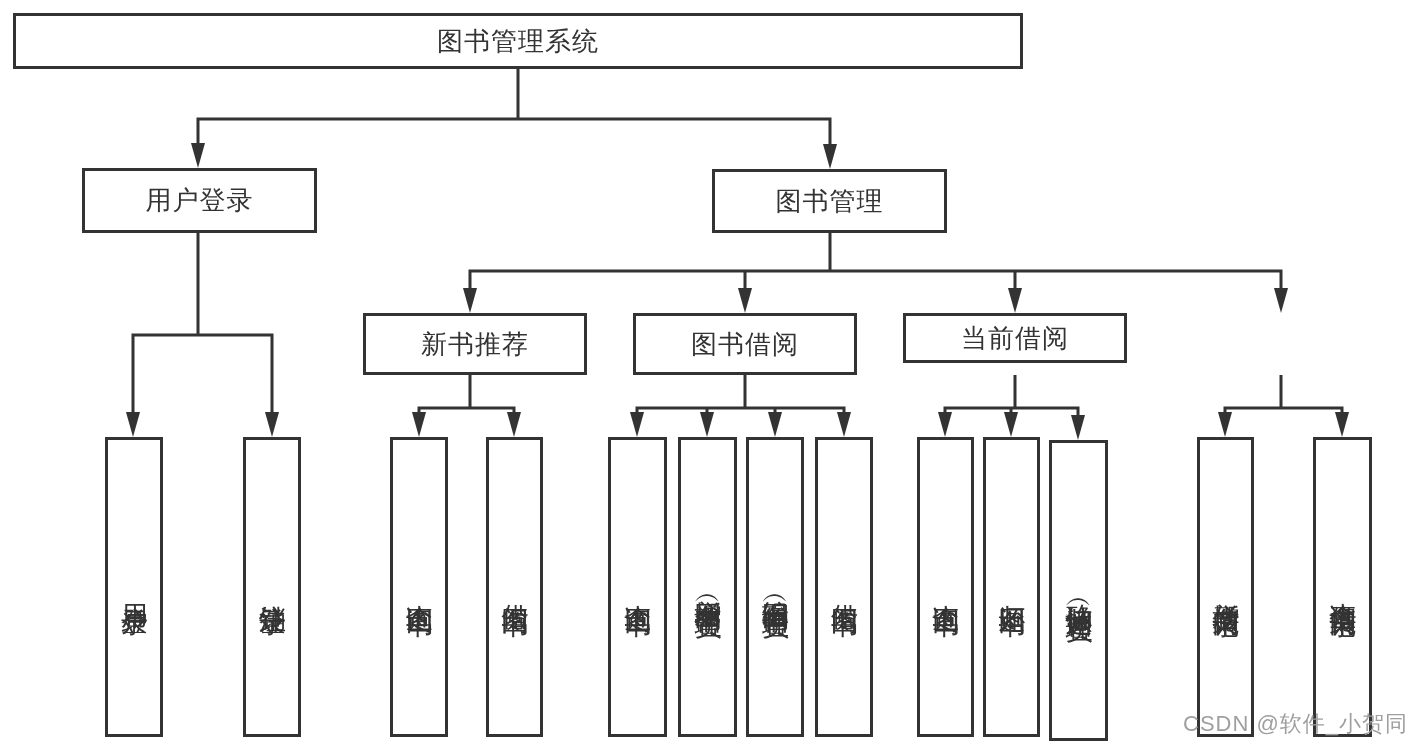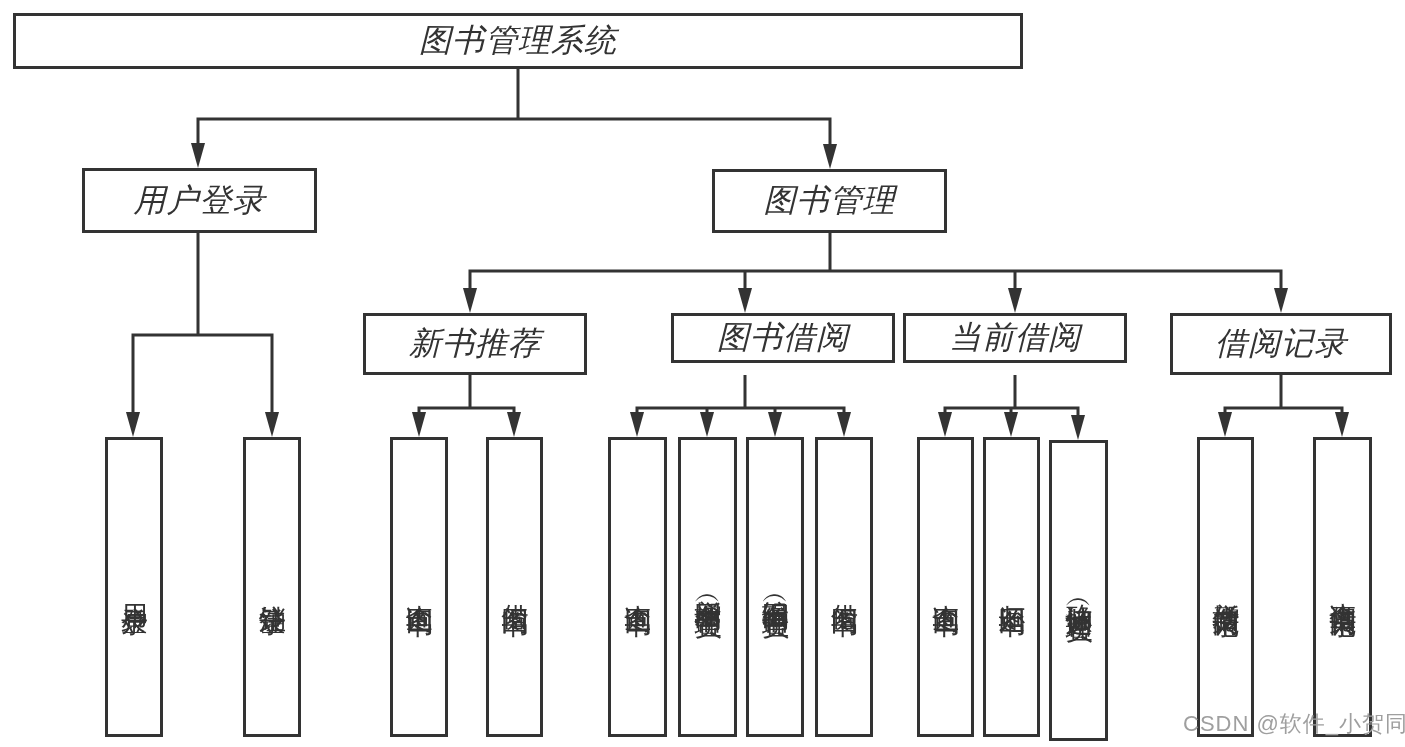--- a/index.html
+++ b/index.html
@@ -12,21 +12,21 @@
   .wires{position:absolute;left:0;top:0;}
   .lines{stroke:var(--line,#333);stroke-width:3;fill:none;}
   .arrows{fill:var(--line,#333);stroke:none;}
   .box{
     position:absolute;box-sizing:border-box;
     border:3px solid var(--line,#333);
     background:#fff;color:var(--text,#333);
     display:flex;align-items:center;justify-content:center;
     text-align:center;
   }
-  .h{font-size:32px;letter-spacing:1px;font-style:italic;}
+  .h{font-size:26px;letter-spacing:1px;}
   .v{writing-mode:vertical-rl;text-orientation:mixed;font-size:27px;letter-spacing:2px;line-height:1;}
   .watermark{
     position:absolute;left:1183px;top:709px;
     font-size:22px;color:var(--watermark,#9f9f9f);
     letter-spacing:1px;white-space:nowrap;z-index:5;
   }
 </style>
 </head>
 <body>
 
@@ -71,23 +71,22 @@
       <polygon points="1335,412 1349,412 1342,437"></polygon>
     </g>
   </svg>
 
   <div class="box h" style="left:13px;top:13px;width:1010px;height:56px">图书管理系统</div>
 
   <div class="box h" style="left:82px;top:168px;width:235px;height:65px">用户登录</div>
   <div class="box h" style="left:363px;top:313px;width:224px;height:62px">新书推荐</div>
 
   <div class="box h" style="left:712px;top:169px;width:235px;height:64px">图书管理</div>
-  <div class="box h" style="left:671px;top:313px;width:224px;height:50px">图书借阅</div>
+  <div class="box h" style="left:633px;top:313px;width:224px;height:62px">图书借阅</div>
   <div class="box h" style="left:903px;top:313px;width:224px;height:50px">当前借阅</div>
-  <div class="box h" style="left:1170px;top:313px;width:222px;height:62px">借阅记录</div>
 
   <div class="box v" style="left:105px;top:437px;width:58px;height:300px">用户登录</div>
   <div class="box v" style="left:243px;top:437px;width:58px;height:300px">注销登录</div>
 
   <div class="box v" style="left:390px;top:437px;width:58px;height:300px">查询图书</div>
   <div class="box v" style="left:486px;top:437px;width:57px;height:300px">借阅图书</div>
 
   <div class="box v" style="left:608px;top:437px;width:59px;height:300px">查询图书</div>
   <div class="box v" style="left:678px;top:437px;width:59px;height:300px">新增图书（管理员）</div>
   <div class="box v" style="left:746px;top:437px;width:58px;height:300px">编辑图书（管理员）</div>

